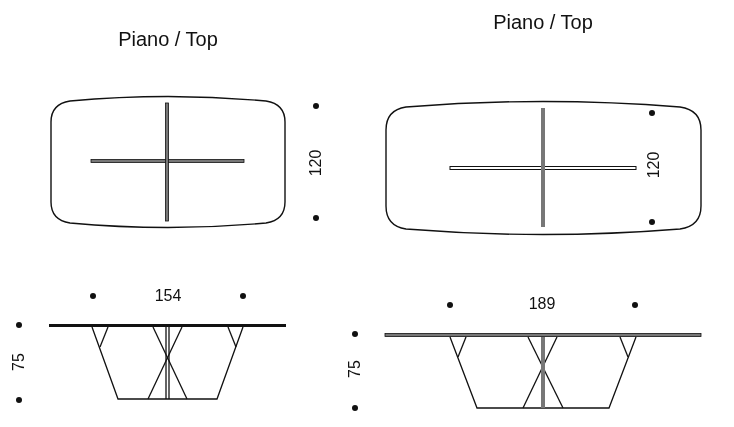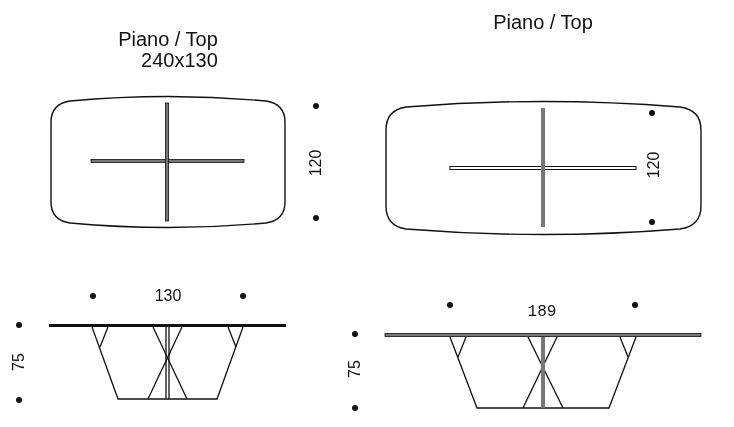--- a/index.html
+++ b/index.html
@@ -60,24 +60,23 @@
     <rect x="541" y="337" width="4" height="71" fill="#777" stroke="none"></rect>
     <circle cx="450" cy="305" r="3" fill="#111" stroke="none"></circle>
     <circle cx="635" cy="305" r="3" fill="#111" stroke="none"></circle>
     <circle cx="355" cy="334" r="3" fill="#111" stroke="none"></circle>
     <circle cx="355" cy="408" r="3" fill="#111" stroke="none"></circle>
   </g>
 </svg>
 
 <div class="caption" style="left:168px; top:29px; transform:translateX(-50%);">
   <div>Piano / Top</div>
-  <div>240x130</div>
 </div>
 <div class="caption" style="left:543px; top:12px; transform:translateX(-50%);">
   <div>Piano / Top</div>
 </div>
 
 <div class="dimlabel rot" style="left:316px; top:163px;">120</div>
 <div class="dimlabel rot" style="left:654px; top:165px;">120</div>
-<div class="dimlabel hcenter" style="left:168px; top:296px;">130</div>
-<div class="dimlabel hcenter" style="left:542px; top:312px;font-family:Liberation Mono, monospace;">189</div>
+<div class="dimlabel hcenter" style="left:168px; top:296px;">154</div>
+<div class="dimlabel hcenter" style="left:542px; top:304px;">189</div>
 <div class="dimlabel rot" style="left:19px; top:362px;">75</div>
 <div class="dimlabel rot" style="left:355px; top:369px;">75</div>
 
 </body></html>

